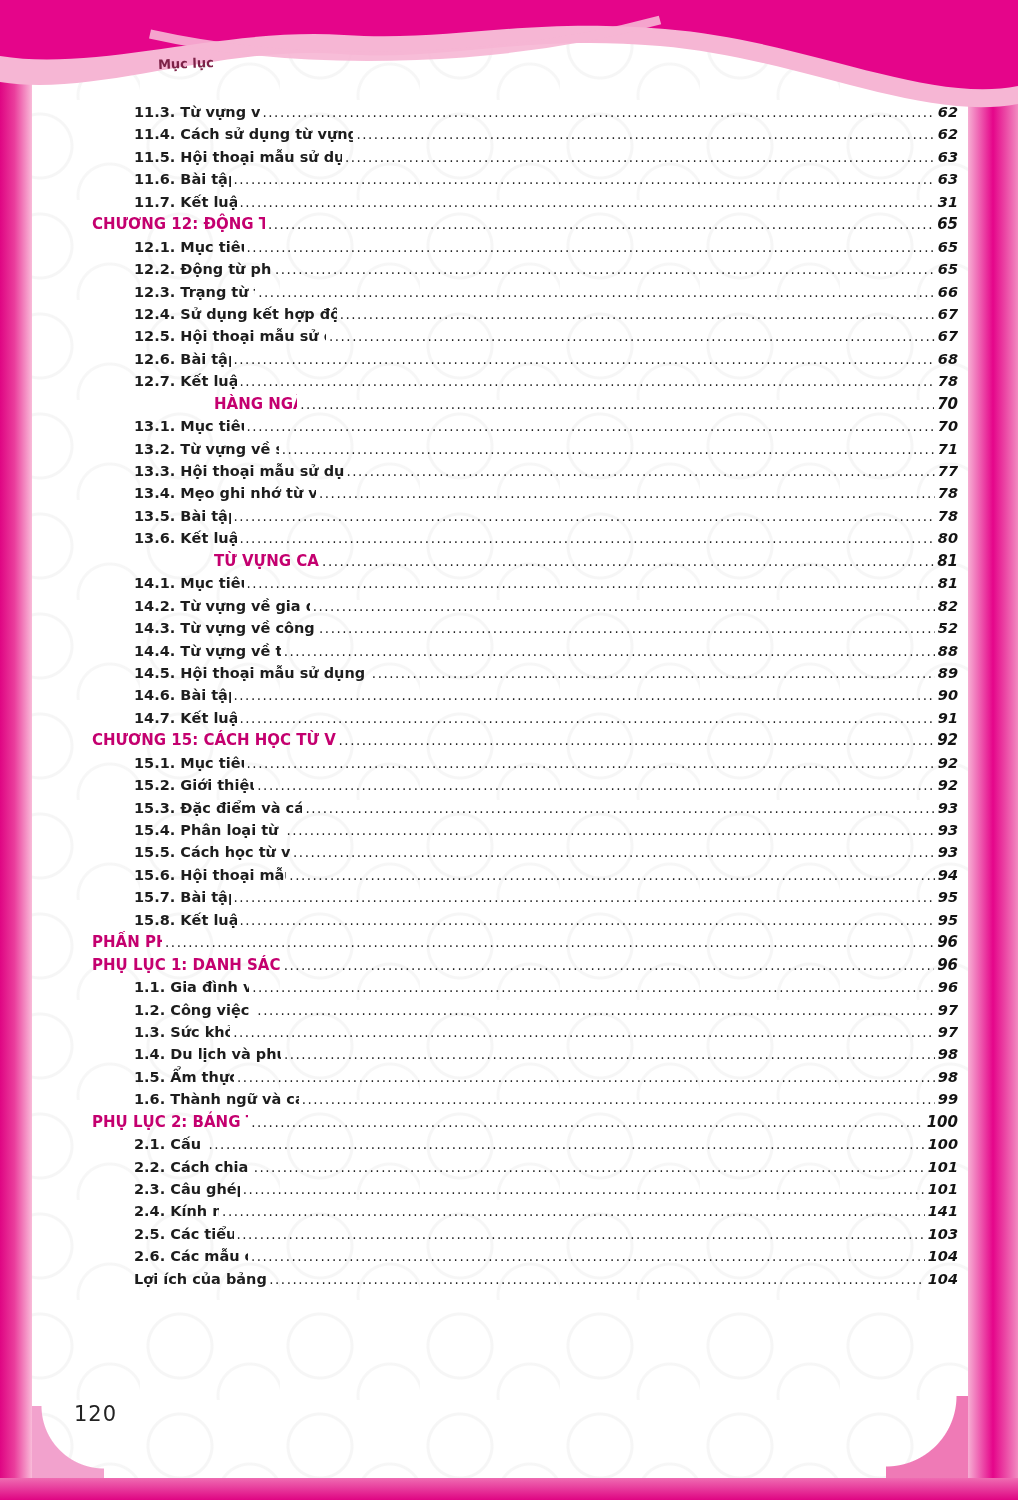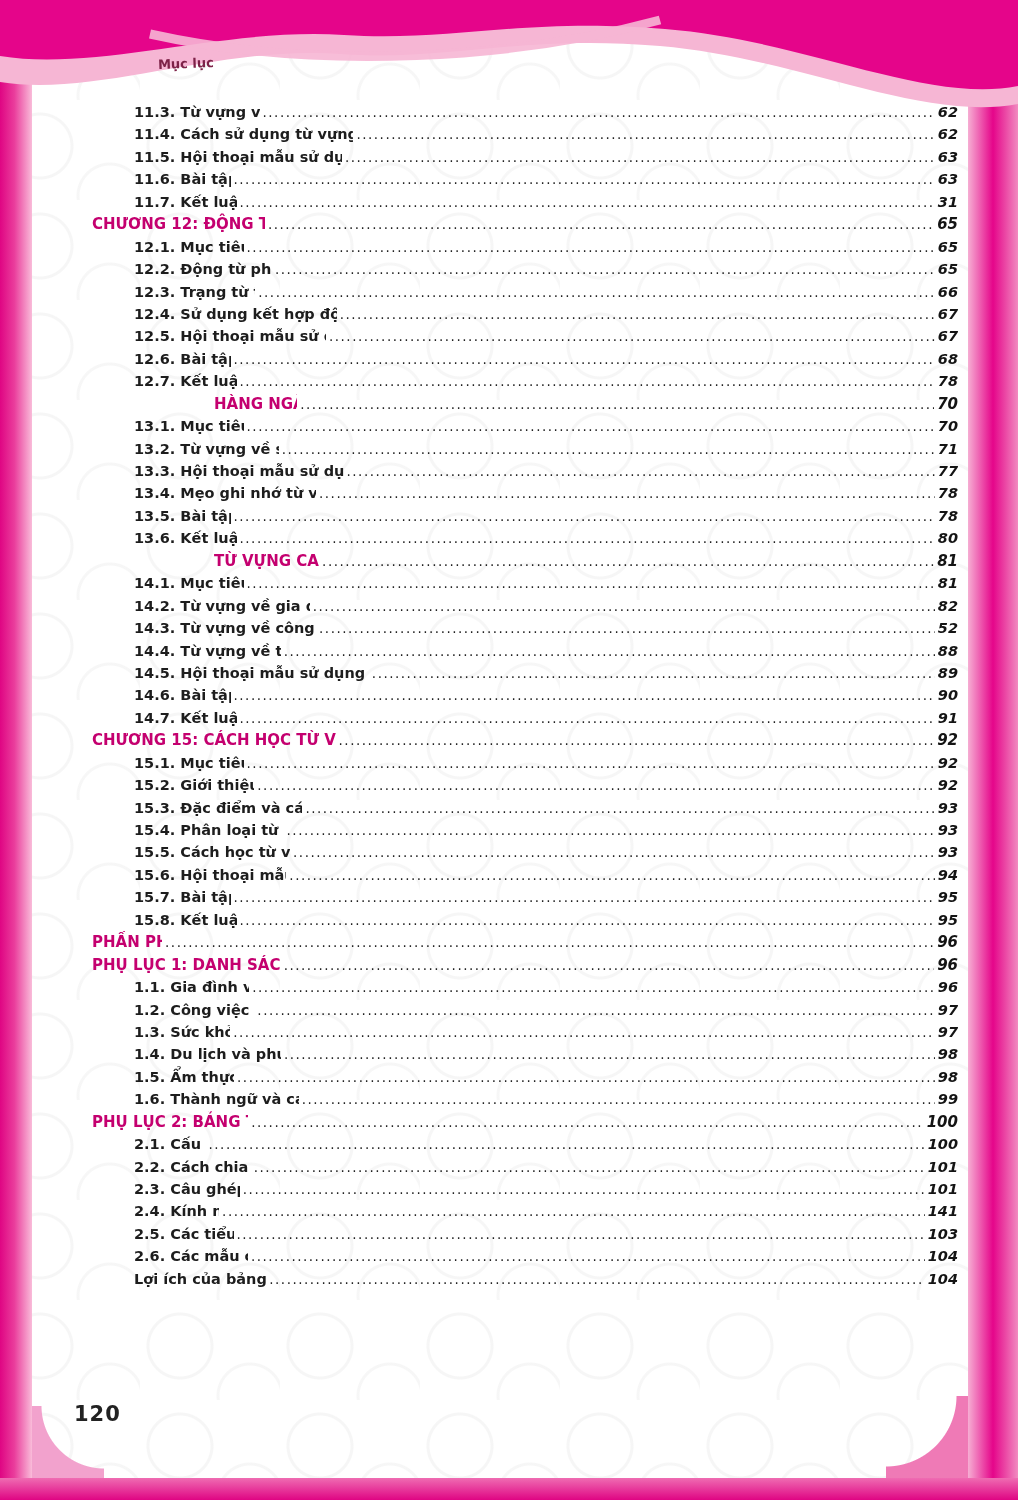--- a/index.html
+++ b/index.html
@@ -75,21 +75,21 @@
     letter-spacing:1.5px; font-size:13.5px;
   }
   .leader::after {
     content:"................................................................................................................................................................................................................................................";
   }
   .pagenum { flex:0 0 auto; color:#141414; font-weight:600;font-style:italic; }
   .row.chapter .pagenum, .row.chapter2 .pagenum { font-weight:700; }
 
   .page-number {
     position:absolute; left:74px; top:1402px;
-    font-size:21px; color:#222; letter-spacing:1px;font-weight:bold;
+    font-size:21px; color:#222; letter-spacing:1px;
   }
 </style>
 </head>
 <body>
 
 <div class="page">
 
   <div class="watermark"></div>
 
   <div class="bar-left"></div>

